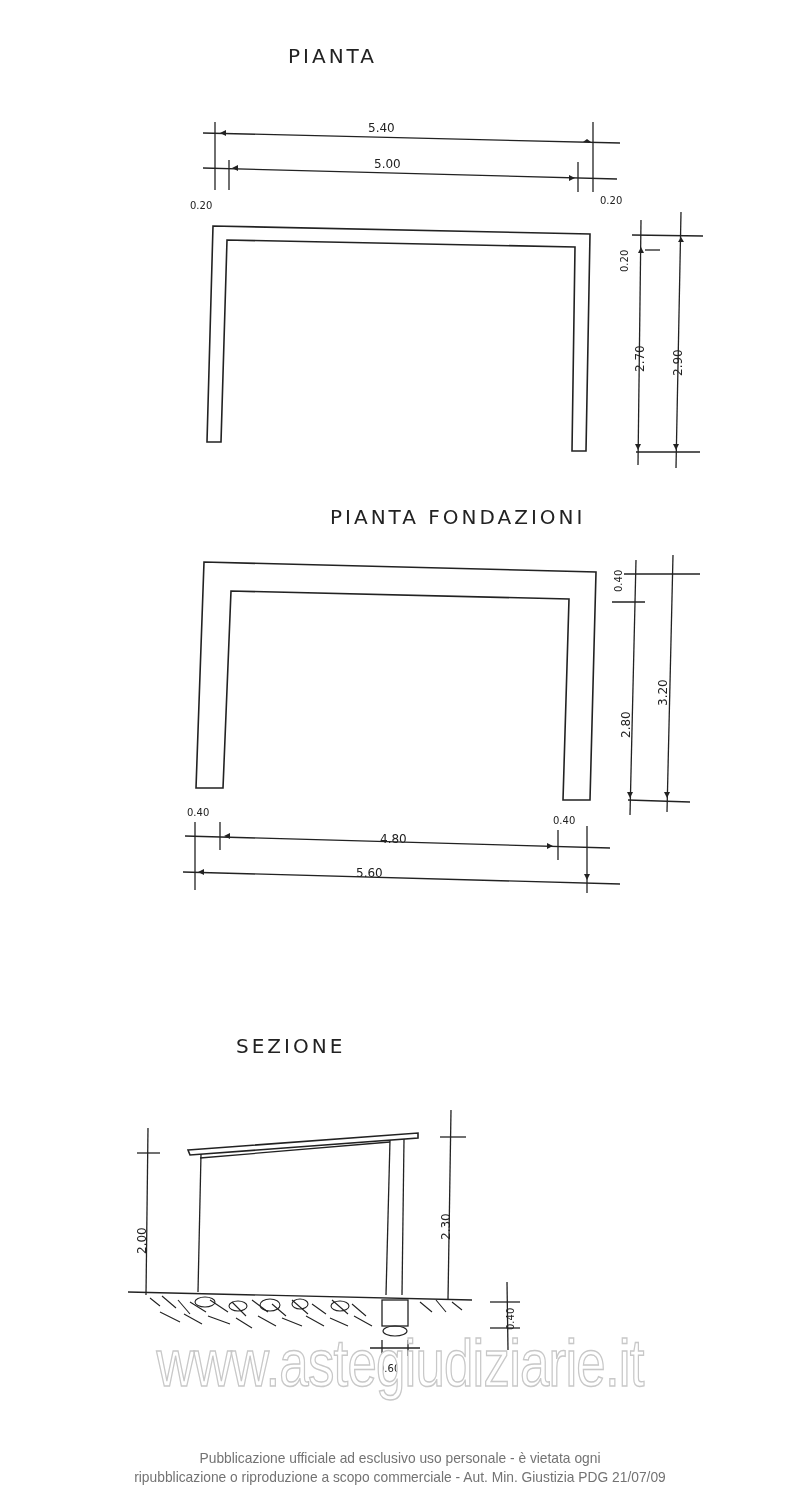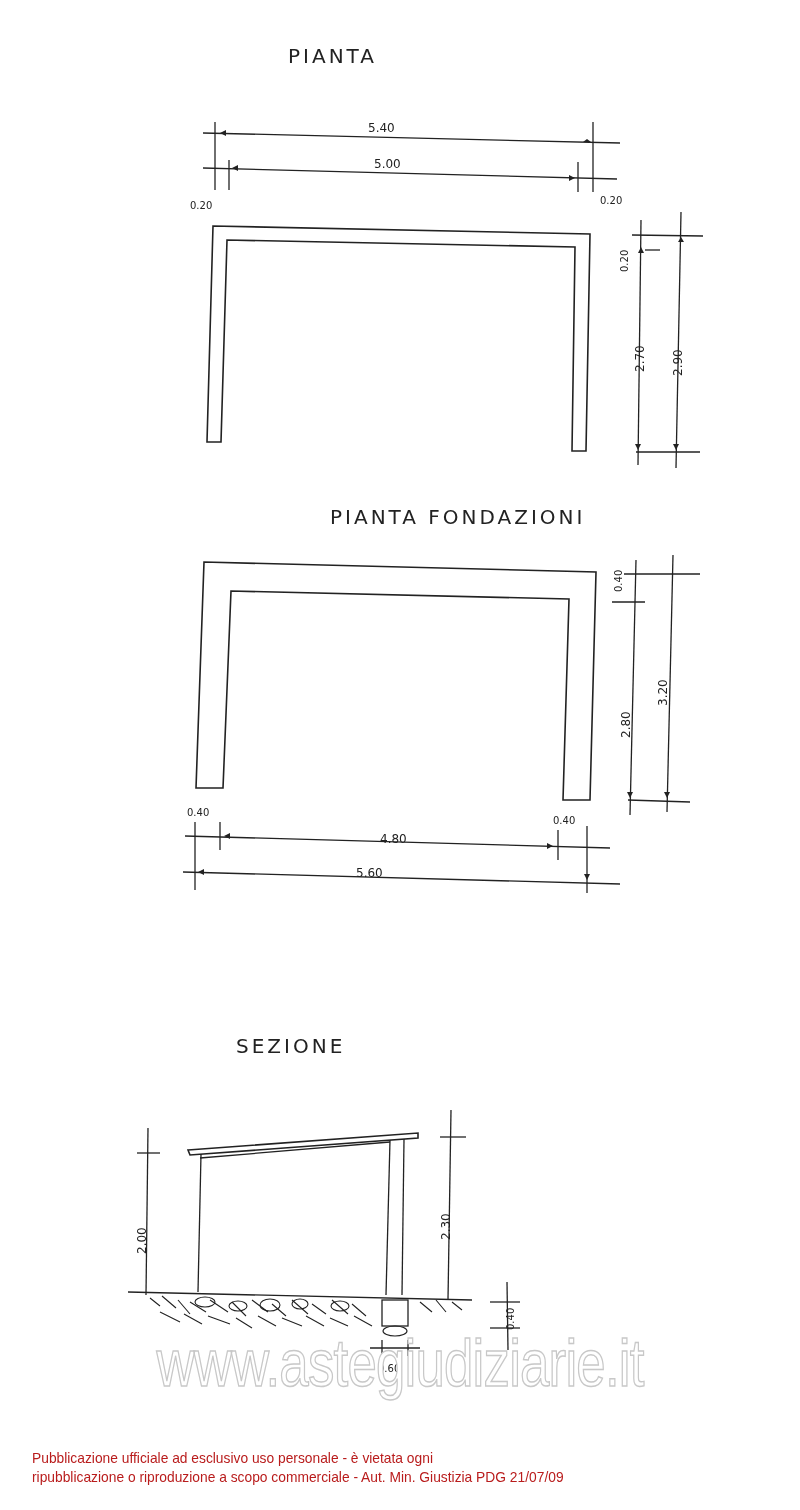--- a/index.html
+++ b/index.html
@@ -2,21 +2,21 @@
 <html><head>
 <meta charset="utf-8">
 <style>
   html,body{margin:0;padding:0;background:#fff;}
   body{width:800px;height:1510px;position:relative;overflow:hidden;font-family:"DejaVu Sans",sans-serif;}
   svg.drawing{position:absolute;left:0;top:0;}
   .title{font-family:"DejaVu Sans",sans-serif;font-size:20px;letter-spacing:3px;fill:#222;}
   .dim{font-family:"DejaVu Sans",sans-serif;font-size:12px;fill:#222;}
   .dimsm{font-family:"DejaVu Sans",sans-serif;font-size:10px;fill:#222;}
   .watermark{position:absolute;left:0;top:1325px;width:800px;text-align:center;font-family:"Liberation Sans",sans-serif;font-size:66px;letter-spacing:-1px;color:#fff;-webkit-text-stroke:1.5px #c8c8c8;transform:scaleX(0.8);transform-origin:center;}
-  .footer{position:absolute;left:0;top:1448px;width:800px;text-align:left;font-family:"Liberation Sans",sans-serif;font-size:15px;color:#b91c1c;line-height:19px;}
+  .footer{position:absolute;left:0;top:1448px;width:800px;text-align:center;font-family:"Liberation Sans",sans-serif;font-size:15px;color:#737373;line-height:19px;}
   .footer div{transform:scaleX(0.92);}
 </style>
 </head>
 <body>
 
 <svg class="drawing" width="800" height="1510" viewBox="0 0 800 1510">
   <g stroke="#222" fill="none" stroke-width="1.3">
 
     <g>
 

